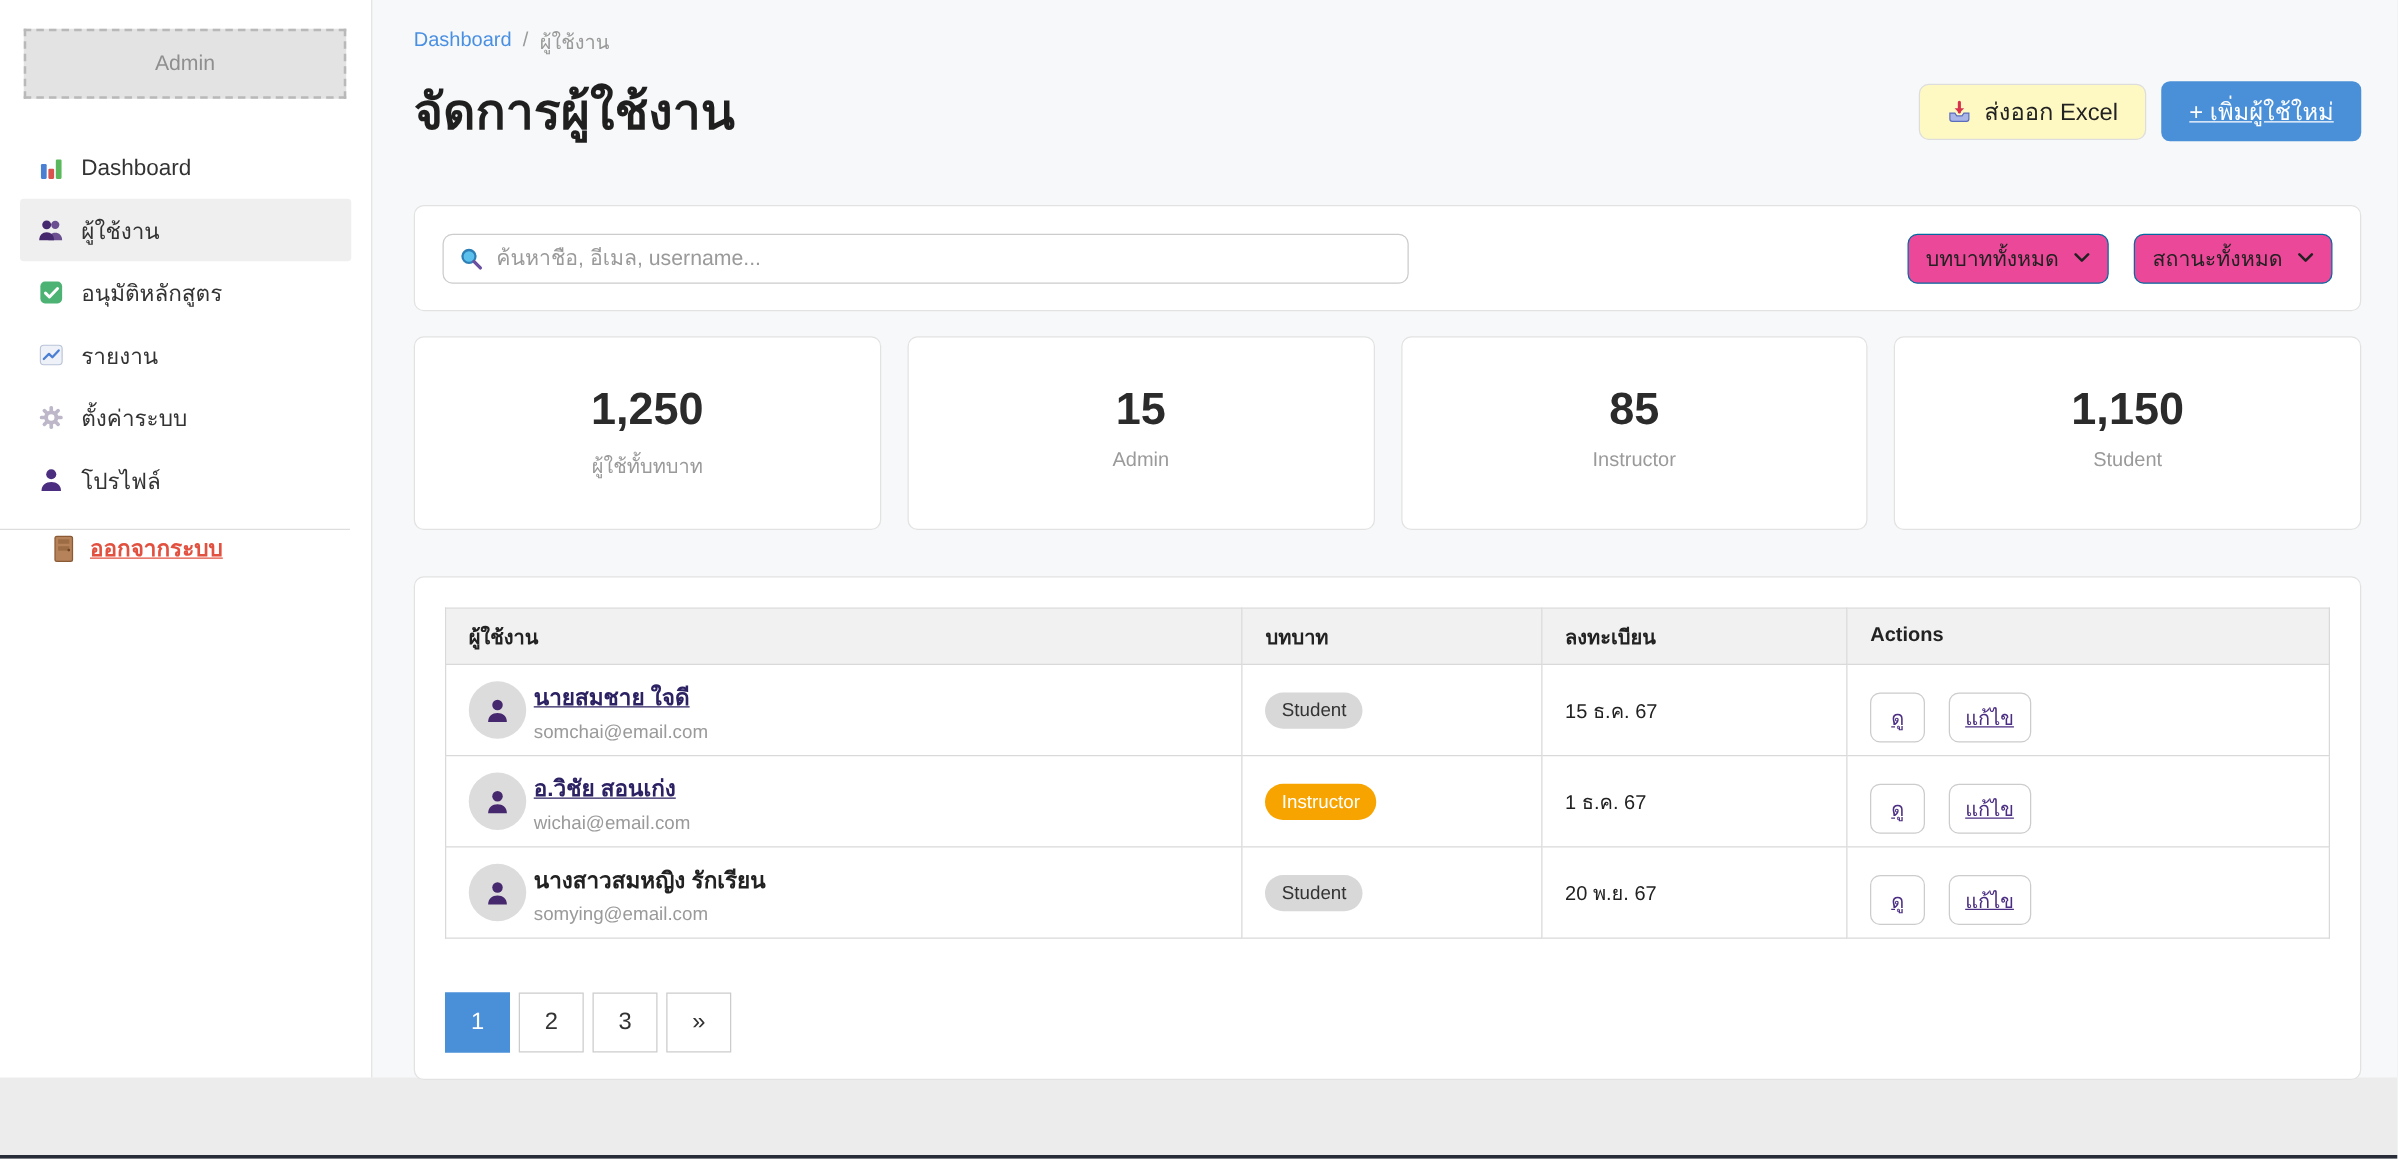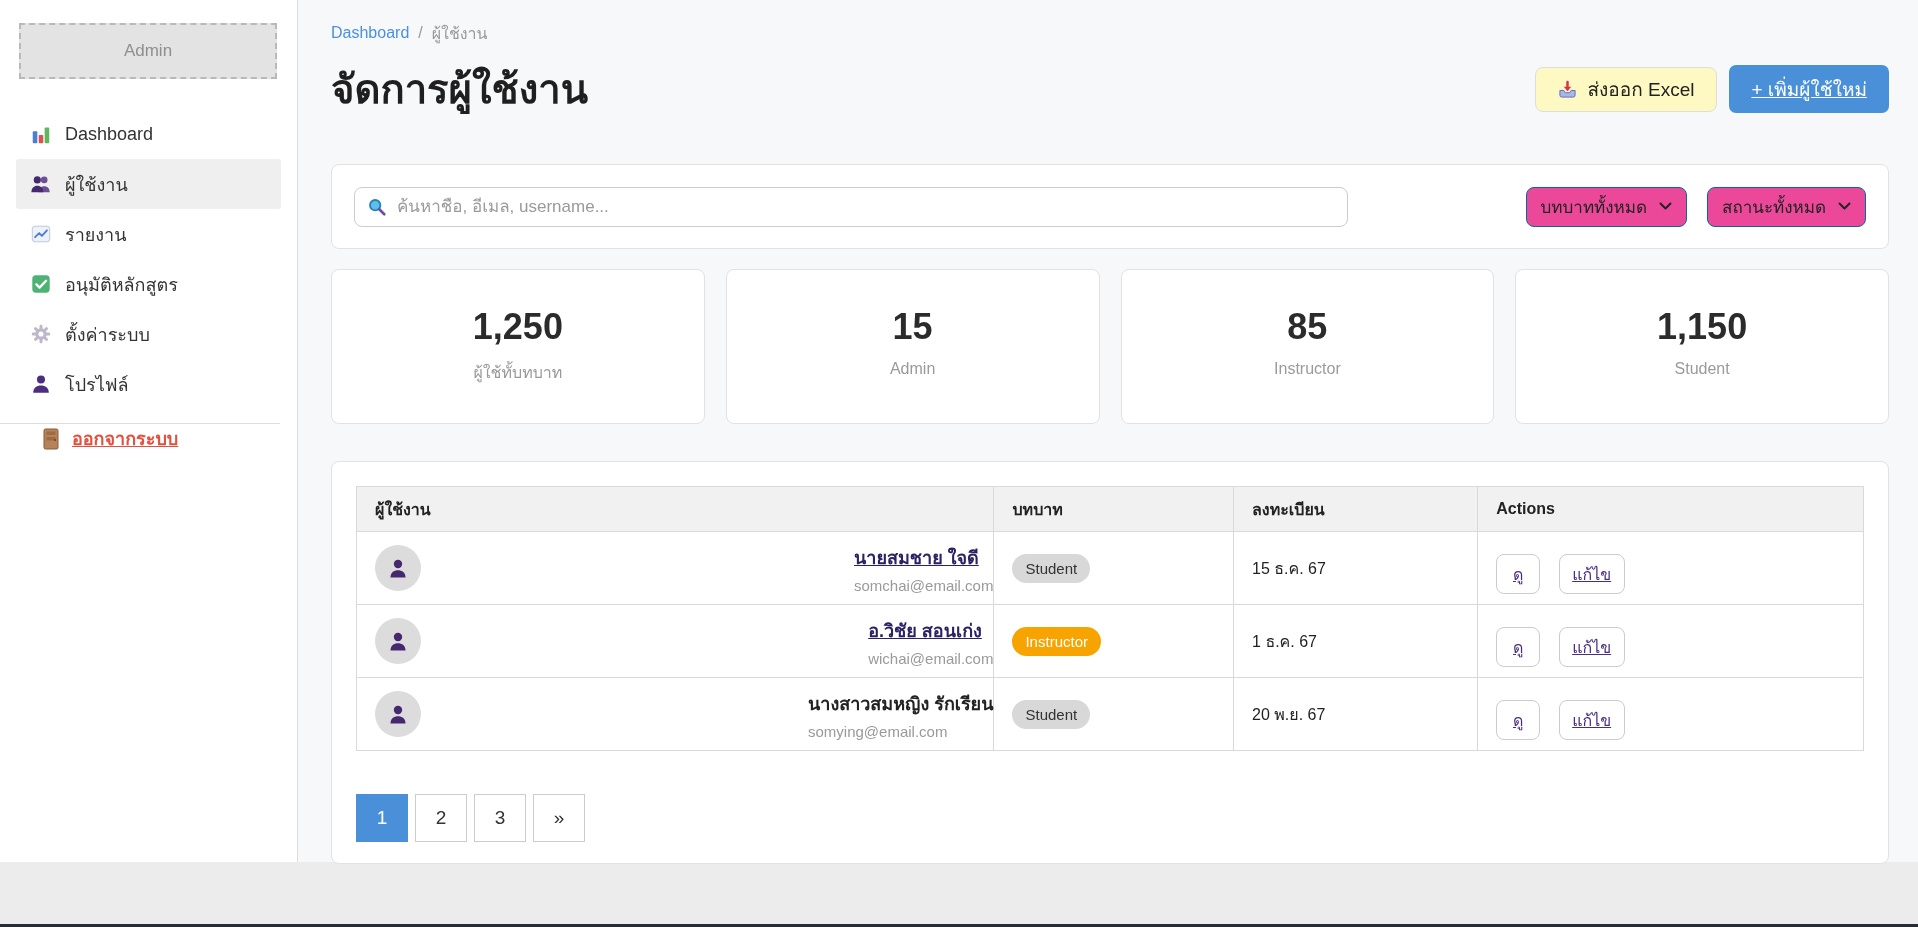--- a/index.html
+++ b/index.html
@@ -48,21 +48,21 @@
     height:48px; background:#4a90d9; border:none; border-radius:7px; padding:0 22px;
     color:#fff; font-size:19px; text-decoration:underline; cursor:pointer;
     display:flex; align-items:center;
   }
 
   .card { background:#fff; border:1px solid #e2e2e2; border-radius:8px; }
 
   
   .filter-card { margin-top:46px; height:85px; display:flex; align-items:center; padding:0 22px; gap:20px; }
   .search-box {
-    width:994px; height:40px; border:1px solid #ccc; border-radius:8px; background:#fff;
+    width:773px; height:40px; border:1px solid #ccc; border-radius:8px; background:#fff;
     display:flex; align-items:center; padding:0 12px; gap:10px;
   }
   .search-box input {
     border:none; outline:none; flex:1; font-size:17px; color:#333;
     font-family:"Liberation Sans","DejaVu Sans",sans-serif; background:transparent;
   }
   .search-box input::placeholder { color:#9a9a9a; }
   .dd { margin-left:auto; }
   .select-box {
     height:40px; border:1px solid #0369a1; border-radius:8px; background:#ec4899;
@@ -79,21 +79,21 @@
   
   .table-card { margin-top:37px; padding:24px 24px 21px 24px; }
   table.users { width:100%; border-collapse:collapse; }
   table.users th, table.users td { border:1px solid #d9d9d9; }
   table.users th {
     background:#f1f1f1; height:45px; text-align:left; padding-left:18px;
     font-size:16px; color:#222;
   }
   table.users td { height:73px; vertical-align:middle; }
   td.user-cell { padding-left:18px; }
-  .user-wrap { display:flex; align-items:center; gap:16px;justify-content:space-between; }
+  .user-wrap { display:flex; align-items:center; gap:6px; }
   .avatar {
     width:46px; height:46px; border-radius:50%; background:#dcdcdc;
     display:flex; align-items:center; justify-content:center; overflow:hidden;
   }
   .uname { font-size:18px; font-weight:bold; color:#2c2163; text-decoration:underline; cursor:pointer; }
   .uname.plain { color:#222; text-decoration:none; cursor:default; }
   .uemail { margin-top:5px; font-size:15px; color:#9a9a9a; }
   td.role-cell, td.date-cell { padding-left:18px; font-size:16px; }
   .badge { display:inline-block; padding:6px 13px; border-radius:15px; font-size:15px; }
   .badge.student { background:#d8d8d8; color:#333; }
@@ -140,31 +140,31 @@
         <svg class="mi" viewBox="0 0 24 24">
           <circle cx="15.5" cy="7.5" r="3.6" fill="#6b4f91"></circle>
           <path d="M9.5 21c0-4.4 2.7-6.6 6-6.6s6 2.2 6 6.6z" fill="#6b4f91"></path>
           <circle cx="8" cy="7.5" r="3.9" fill="#46286e"></circle>
           <path d="M1.5 21c0-4.6 2.9-7 6.5-7s6.5 2.4 6.5 7z" fill="#46286e"></path>
         </svg>
         <span>ผู้ใช้งาน</span>
       </div>
       <div class="menu-item">
         <svg class="mi" viewBox="0 0 24 24">
+          <rect x="2.5" y="2.5" width="19" height="19" rx="4" fill="#4db374"></rect>
+          <path d="M7 12.5l3.4 3.4L17.5 8.5" stroke="#fff" stroke-width="2.6" fill="none" stroke-linecap="round" stroke-linejoin="round"></path>
+        </svg>
+        <span>อนุมัติหลักสูตร</span>
+      </div>
+      <div class="menu-item">
+        <svg class="mi" viewBox="0 0 24 24">
           <rect x="2.5" y="3.5" width="19" height="17" rx="3" fill="#eef1f8" stroke="#b9c4d8"></rect>
           <path d="M5.5 15.5l4.5-4.5 3 3 5.5-6" stroke="#4a7fd4" stroke-width="2" fill="none" stroke-linecap="round" stroke-linejoin="round"></path>
         </svg>
         <span>รายงาน</span>
-      </div>
-      <div class="menu-item">
-        <svg class="mi" viewBox="0 0 24 24">
-          <rect x="2.5" y="2.5" width="19" height="19" rx="4" fill="#4db374"></rect>
-          <path d="M7 12.5l3.4 3.4L17.5 8.5" stroke="#fff" stroke-width="2.6" fill="none" stroke-linecap="round" stroke-linejoin="round"></path>
-        </svg>
-        <span>อนุมัติหลักสูตร</span>
       </div>
       <div class="menu-item">
         <svg class="mi" viewBox="0 0 24 24">
           <g fill="#bdb7c9">
             <rect x="10.4" y="2" width="3.2" height="20" rx="1.4"></rect>
             <rect x="10.4" y="2" width="3.2" height="20" rx="1.4" transform="rotate(45 12 12)"></rect>
             <rect x="10.4" y="2" width="3.2" height="20" rx="1.4" transform="rotate(90 12 12)"></rect>
             <rect x="10.4" y="2" width="3.2" height="20" rx="1.4" transform="rotate(135 12 12)"></rect>
             <circle cx="12" cy="12" r="6.2"></circle>
           </g>

